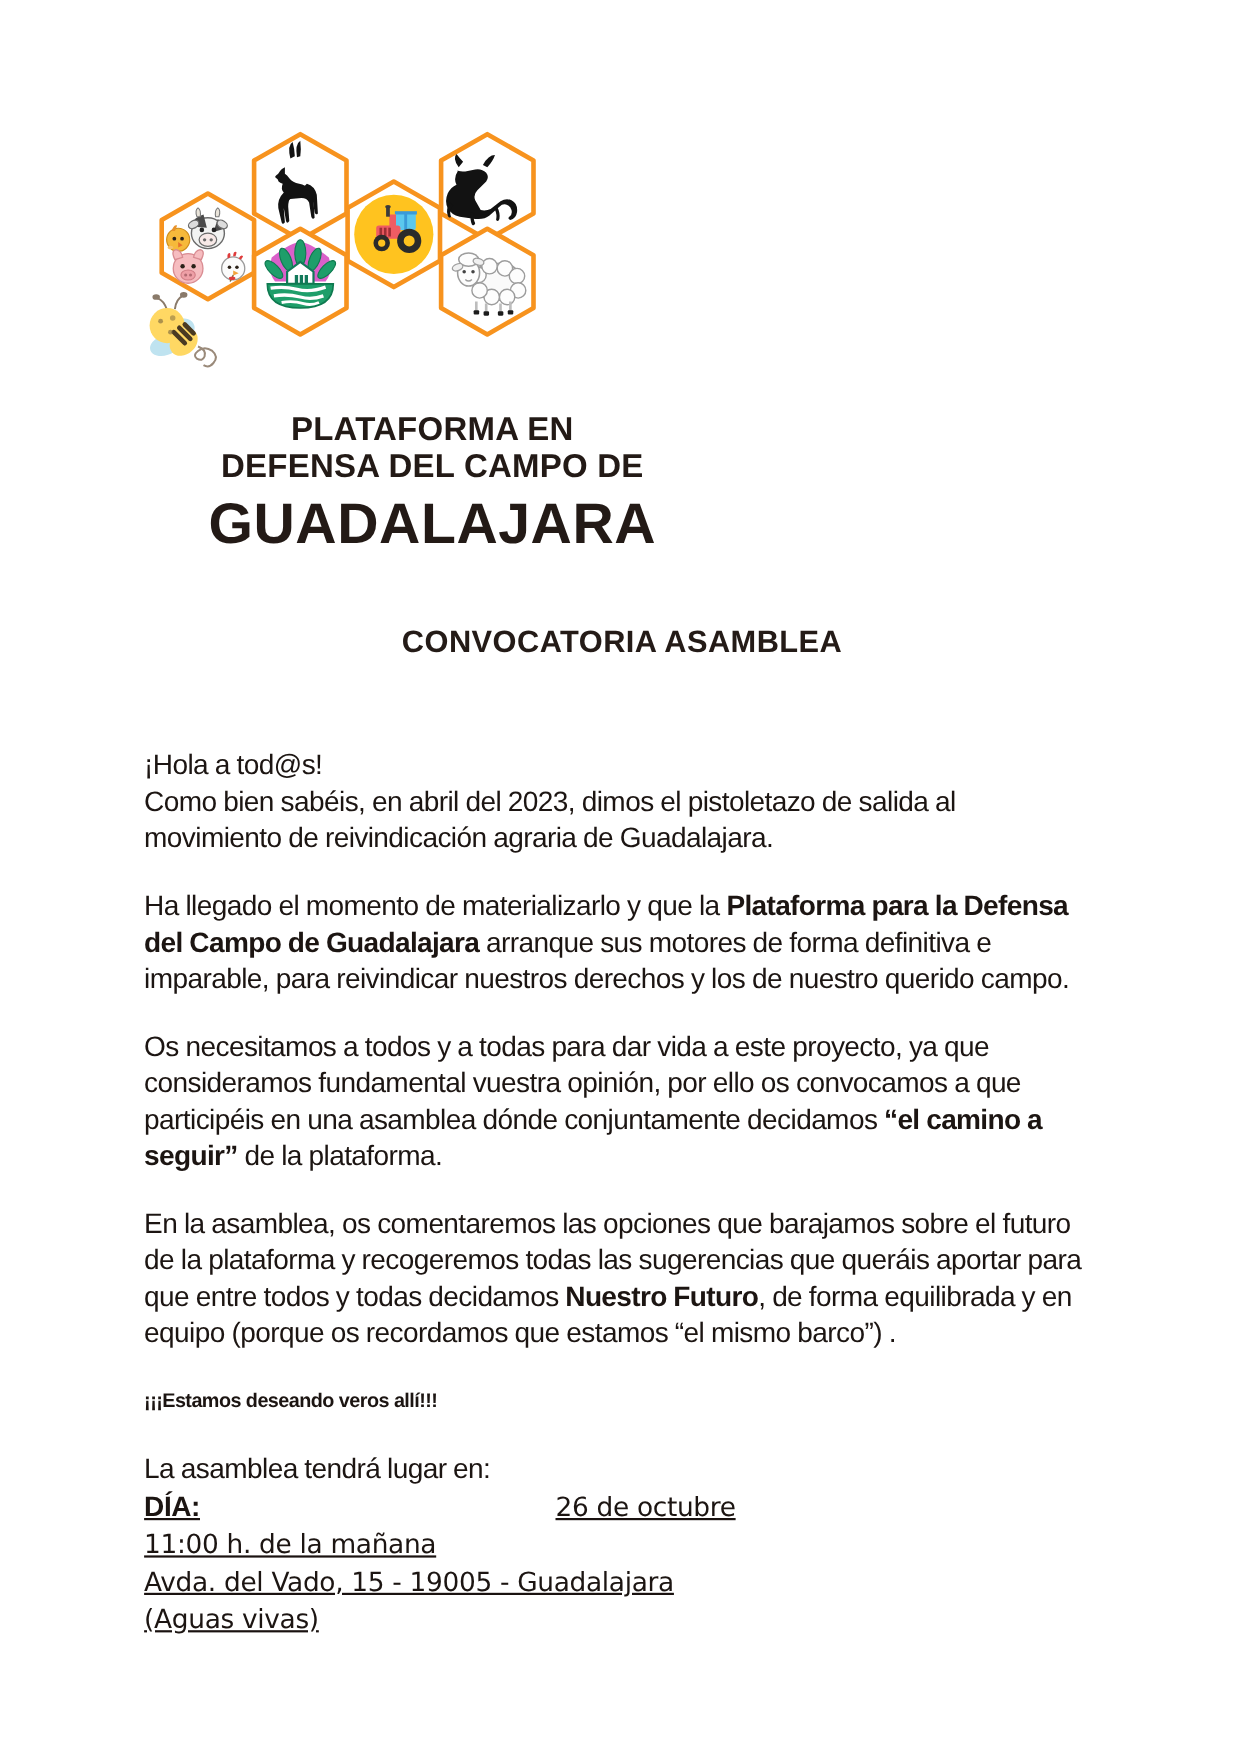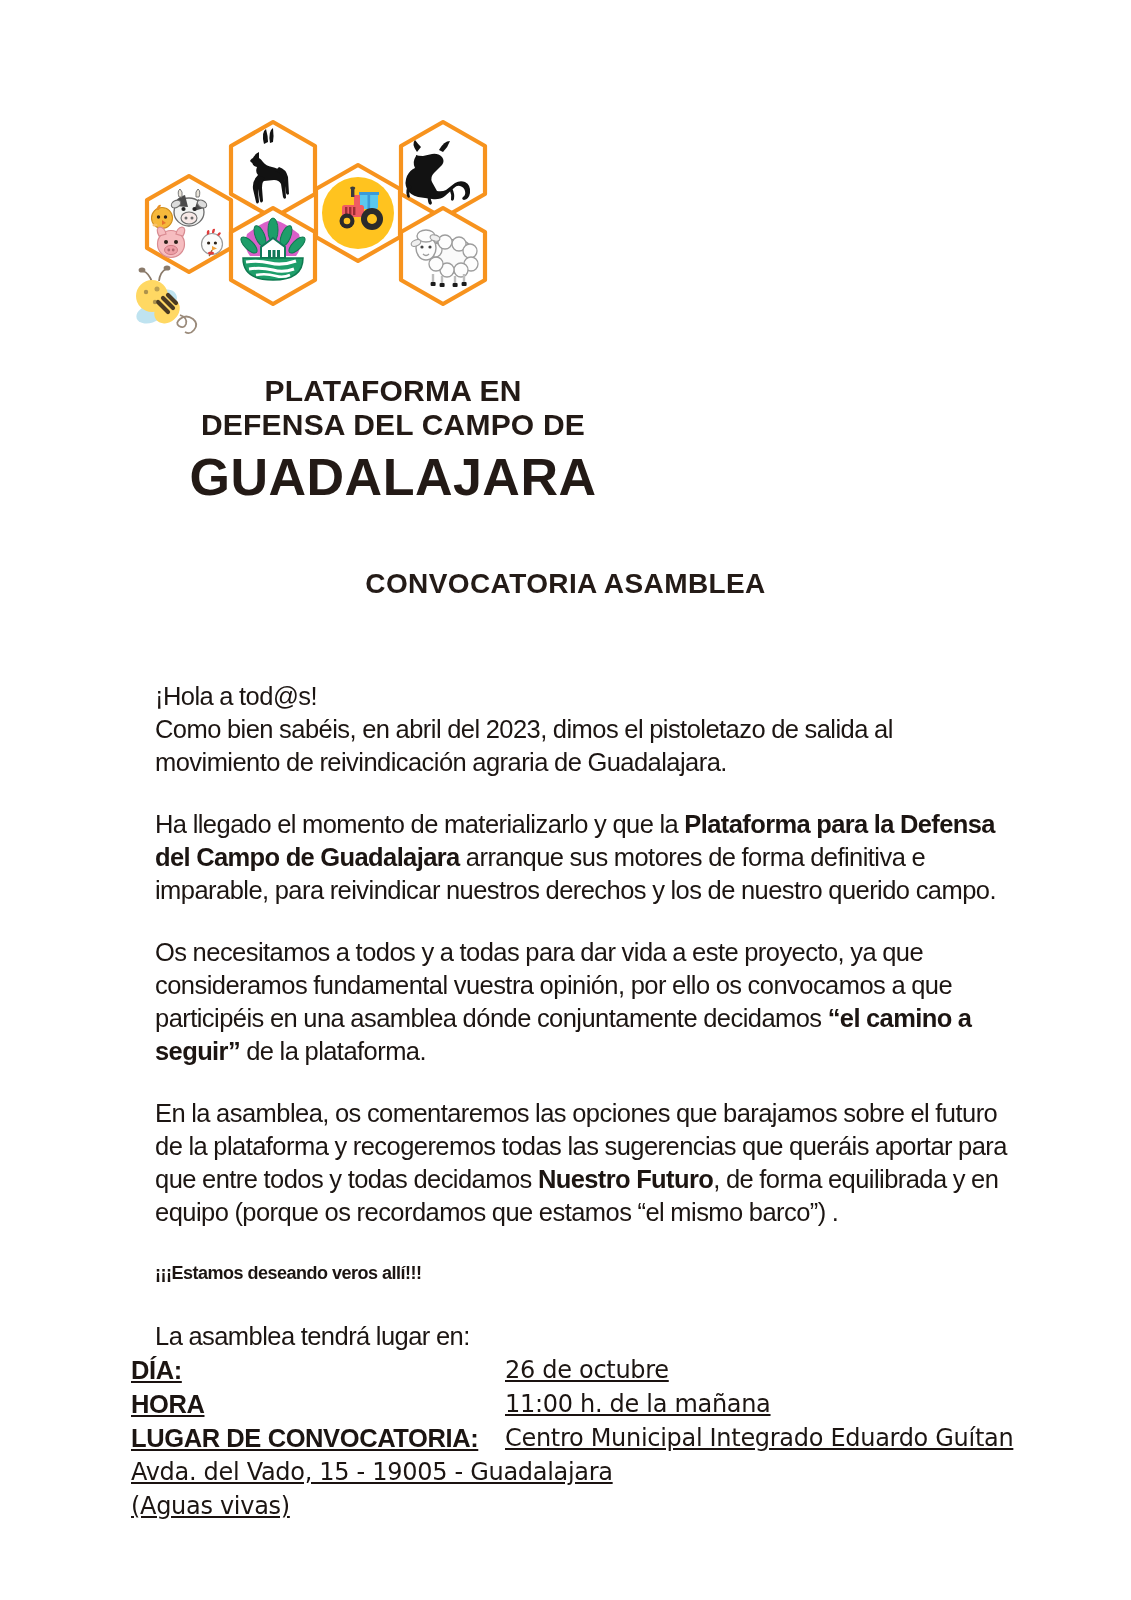--- a/index.html
+++ b/index.html
@@ -83,21 +83,20 @@
     letter-spacing: 0.4px;
     color: #241b17;
   }
 
   
   .body-copy {
     position: absolute;
     left: 131px;
     top: 680px;
     width: 860px;
-    margin-left: 24px;
   }
   .para {
     font-family: "Liberation Sans", sans-serif;
     font-size: 25.5px;
     line-height: 33px;
     color: #1c1512;
     margin: 0 0 29px 0;
     text-align: left;
     letter-spacing: -0.55px;
     word-spacing: -0.4px;
@@ -361,26 +360,21 @@
   </div>
 
   <div class="details">
 
     <div class="detail-row">
       <div class="detail-label">DÍA:</div>
       <div class="detail-value">26 de octubre</div>
     </div>
 
     <div class="detail-row">
-      <div class="detail-label">HORA</div>
       <div class="detail-value">11:00 h. de la mañana</div>
     </div>
 
-    <div class="detail-row">
-      <div class="detail-label">LUGAR DE CONVOCATORIA:</div>
-      <div class="detail-value">Centro Municipal Integrado Eduardo Guítan</div>
-    </div>
 
     <div class="detail-extra">Avda. del Vado, 15 - 19005 - Guadalajara</div>
     <div class="detail-extra">(Aguas vivas)</div>
   </div>
 
 </div>
 
 </body></html>

